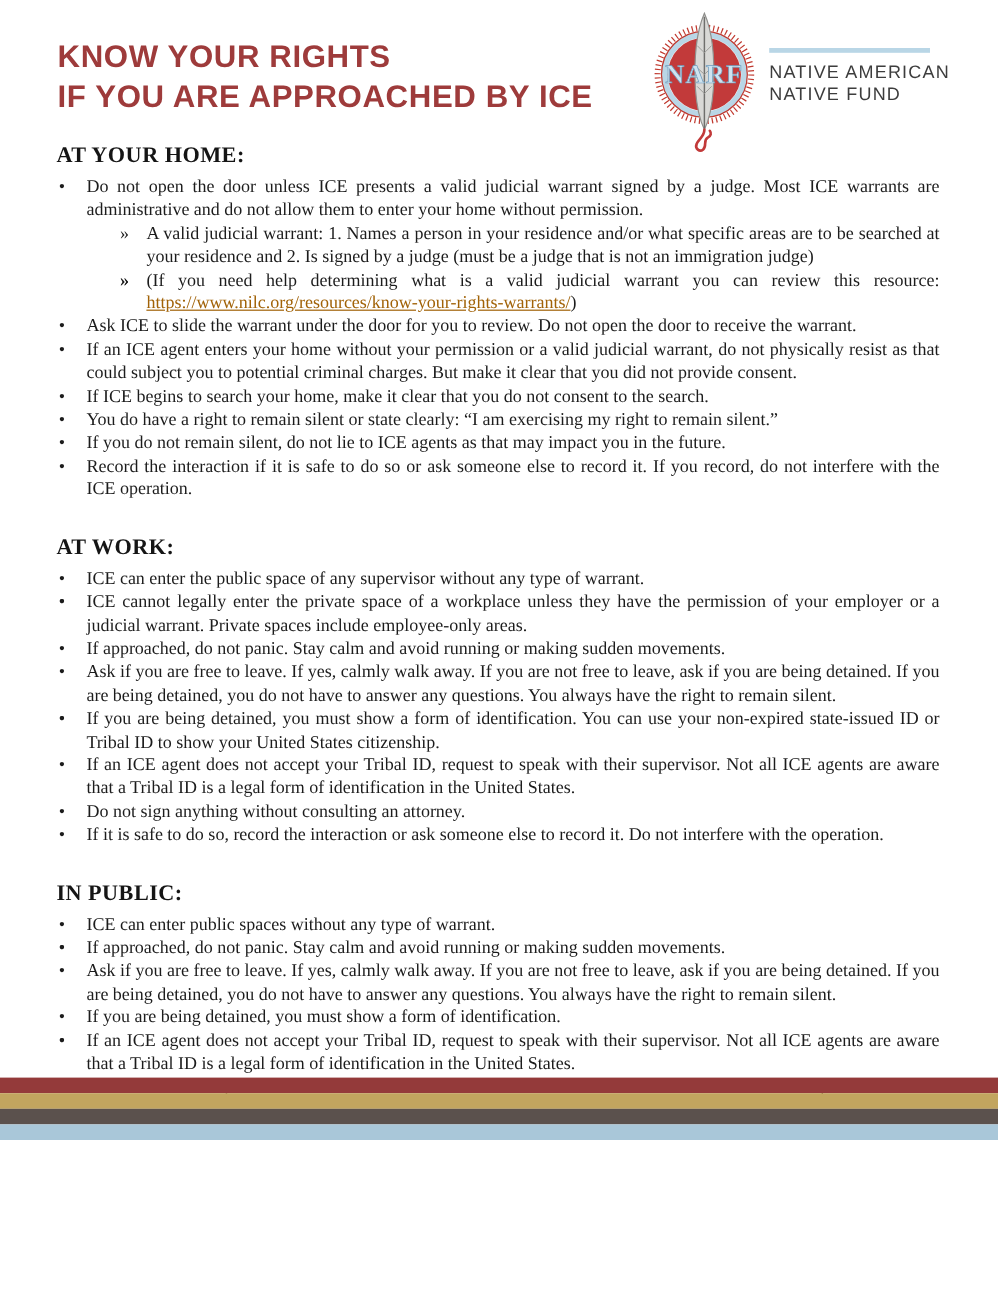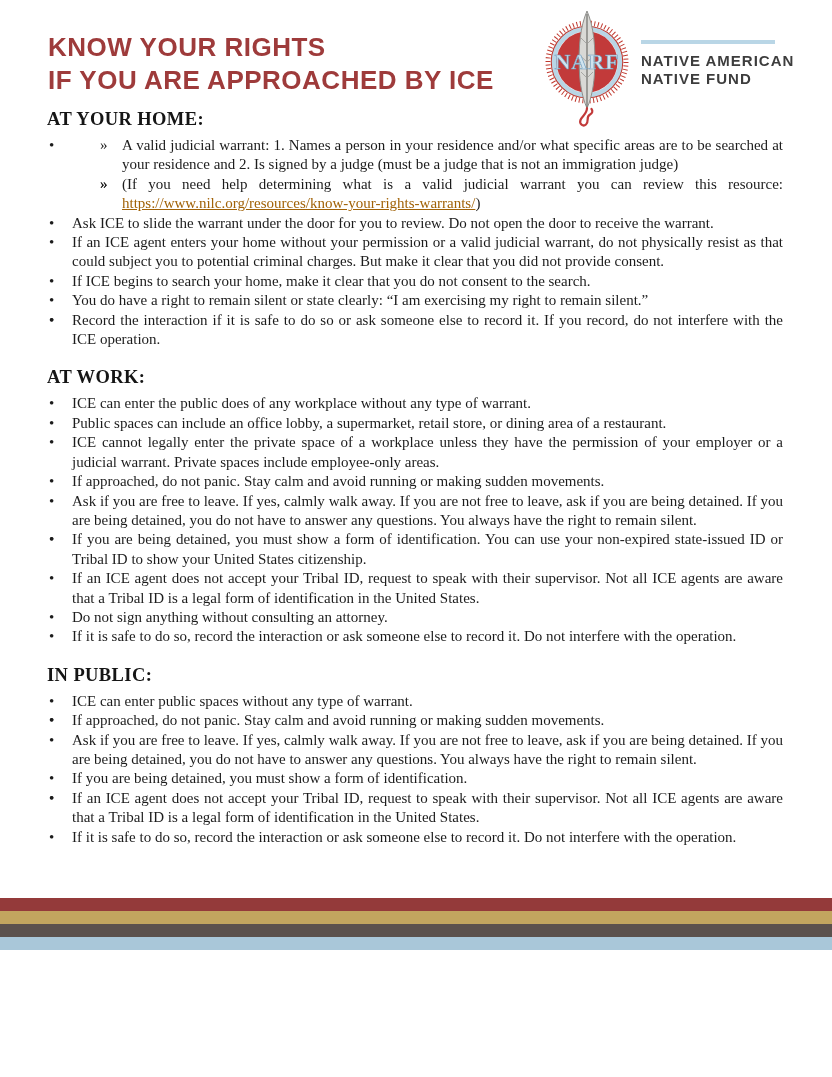--- a/index.html
+++ b/index.html
@@ -18,27 +18,27 @@
     font-family: "Liberation Sans", sans-serif;
     font-weight: bold; font-size: 26px; line-height: 33px;
     letter-spacing: 0.5px;
   }
   .logo-block { position: absolute; left: 543px; top: 8px; display: flex; gap: 10px; }
   .logo-svg { width: 88px; height: 120px; display: block; }
   .wordmark { margin-top: 32px; }
   .wordmark-bar { width: 134px; height: 4px; margin-bottom: 8px; }
   .wordmark-text {
     font-family: "Liberation Sans", sans-serif;
-    font-weight: bold; font-size: 15px; line-height: 18px;
+    font-weight: normal; font-size: 15px; line-height: 18px;
     color: #3d3d3d; letter-spacing: 1px; white-space: nowrap;
   }
   
   .content { padding: 0 49px 0 47px; }
-  .section { margin-top: 18px; }
-  .section:first-child { margin-top: 3px; }
+  .section { margin-top: 28px; }
+  .section:first-child { margin-top: 14px; }
   .section-heading {
     margin: 0 0 6px 0;
     font-size: 18.5px; font-weight: bold;
     letter-spacing: 0.4px; line-height: 21px;
     color: #151515;
   }
   .bullet {
     position: relative; padding-left: 25px;
     font-size: 15px; line-height: 19.4px;
     text-align: justify;
@@ -85,35 +85,35 @@
         <div class="wordmark-bar" style="background: rgb(185, 214, 230);"></div>
         <div class="wordmark-text">NATIVE AMERICAN</div>
         <div class="wordmark-text">NATIVE FUND</div>
       </div>
     </div>
   </div>
 
   <div class="content">
       <section class="section">
         <h2 class="section-heading">AT YOUR HOME:</h2>
-        <div class="bullet level1"><span class="marker">•</span></div>
+        <div class="bullet level1"><span class="marker">•</span><span>Do not open the door unless ICE presents a valid judicial warrant signed by a judge. Most ICE warrants are administrative and do not allow them to enter your home without permission.</span></div>
         <div class="bullet level2"><span class="marker">»</span><span>A valid judicial warrant: 1. Names a person in your residence and/or what specific areas are to be searched at your residence and 2. Is signed by a judge (must be a judge that is not an immigration judge)</span></div>
         <div class="bullet level2"><span class="marker">»</span></div>
         <div class="bullet level2"><span class="marker">»</span><span>(If you need help determining what is a valid judicial warrant you can review this resource:<a class="resource-link" href="#" style="color: #a16207;"> https://www.nilc.org/resources/know-your-rights-warrants/</a>)</span></div>
         <div class="bullet level1"><span class="marker">•</span><span>Ask ICE to slide the warrant under the door for you to review. Do not open the door to receive the warrant.</span></div>
         <div class="bullet level1"><span class="marker">•</span><span>If an ICE agent enters your home without your permission or a valid judicial warrant, do not physically resist as that could subject you to potential criminal charges. But make it clear that you did not provide consent.</span></div>
         <div class="bullet level1"><span class="marker">•</span><span>If ICE begins to search your home, make it clear that you do not consent to the search.</span></div>
         <div class="bullet level1"><span class="marker">•</span><span>You do have a right to remain silent or state clearly: “I am exercising my right to remain silent.”</span></div>
-        <div class="bullet level1"><span class="marker">•</span></div>
+        <div class="bullet level1"><span class="marker">•</span><span>If you do not remain silent, do not lie to ICE agents as that may impact you in the future.</span></div>
         <div class="bullet level1"><span class="marker">•</span><span>Record the interaction if it is safe to do so or ask someone else to record it. If you record, do not interfere with the ICE operation.</span></div>
       </section>
       <section class="section">
         <h2 class="section-heading">AT WORK:</h2>
-        <div class="bullet level1"><span class="marker">•</span><span>ICE can enter the public does of any workplace without any type of warrant.</span></div>
-        <div class="bullet level1"><span class="marker">•</span><span>Public spaces can include an office lobby, a supermarket, retail store, or dining area of a restaurant.</span></div>
+        <div class="bullet level1"><span class="marker">•</span><span>ICE can enter the public space of any supervisor without any type of warrant.</span></div>
+        <div class="bullet level1"><span class="marker">•</span></div>
         <div class="bullet level1"><span class="marker">•</span><span>ICE cannot legally enter the private space of a workplace unless they have the permission of your employer or a judicial warrant. Private spaces include employee-only areas.</span></div>
         <div class="bullet level1"><span class="marker">•</span><span>If approached, do not panic. Stay calm and avoid running or making sudden movements.</span></div>
         <div class="bullet level1"><span class="marker">•</span><span>Ask if you are free to leave. If yes, calmly walk away. If you are not free to leave, ask if you are being detained. If you are being detained, you do not have to answer any questions. You always have the right to remain silent.</span></div>
         <div class="bullet level1"><span class="marker">•</span></div>
         <div class="bullet level1"><span class="marker">•</span><span>If you are being detained, you must show a form of identification. You can use your non-expired state-issued ID or Tribal ID to show your United States citizenship.</span></div>
         <div class="bullet level1"><span class="marker">•</span><span>If an ICE agent does not accept your Tribal ID, request to speak with their supervisor. Not all ICE agents are aware that a Tribal ID is a legal form of identification in the United States.</span></div>
         <div class="bullet level1"><span class="marker">•</span><span>Do not sign anything without consulting an attorney.</span></div>
         <div class="bullet level1"><span class="marker">•</span><span>If it is safe to do so, record the interaction or ask someone else to record it. Do not interfere with the operation.</span></div>
       </section>
       <section class="section">

